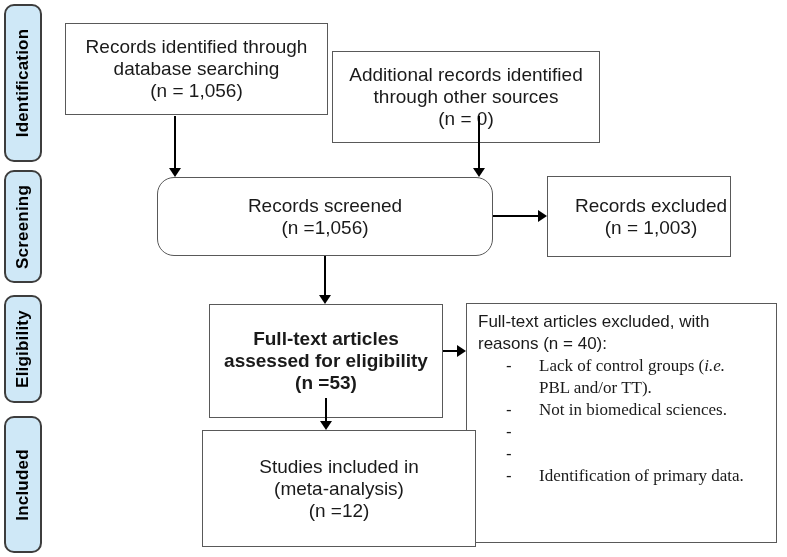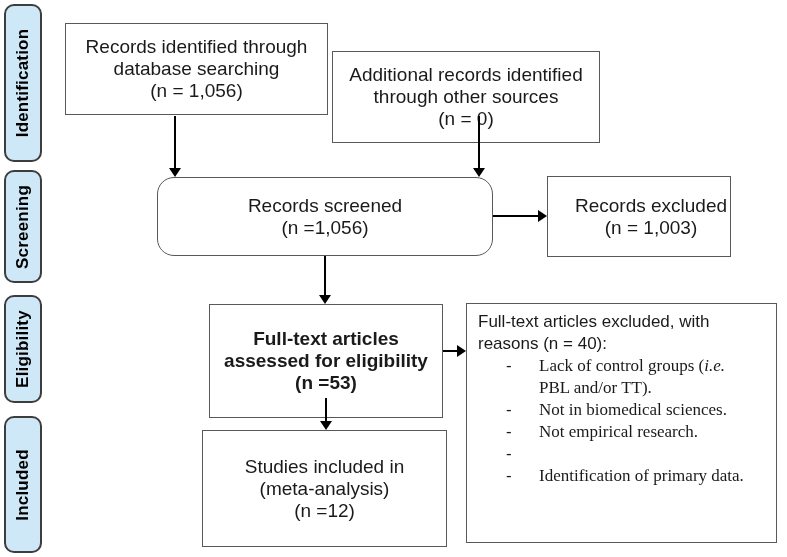--- a/index.html
+++ b/index.html
@@ -106,34 +106,33 @@
       <span class="reason-text"><span>Lack of control groups (</span><i>i.e.</i><br><span>PBL and/or TT).</span></span>
     </div>
 
     <div class="reason-item">
       <span class="reason-dash">-</span>
       <span class="reason-text"><span>Not in biomedical sciences.</span></span>
     </div>
 
     <div class="reason-item">
       <span class="reason-dash">-</span>
-      <span class="reason-text"><span>Not empirical research.</span></span>
     </div>
 
     <div class="reason-item">
       <span class="reason-dash">-</span>
     </div>
 
     <div class="reason-item">
       <span class="reason-dash">-</span>
       <span class="reason-text"><span>Identification of primary data.</span></span>
     </div>
   </div>
 
-  <div class="fbox center" style="left:202px;top:430px;width:245px;height:117px;text-align:center;">
+  <div class="fbox center" style="left:202px;top:430px;width:274px;height:117px;text-align:center;">
     <div>Studies included in</div>
     <div>(meta-analysis)</div>
     <div>(n =12)</div>
   </div>
 
   <div>
     <div class="vstem" style="left:174px;top:116px;height:52px;"></div>
     <div class="head-down" style="left:169px;top:168px;"></div>
   </div>
 

